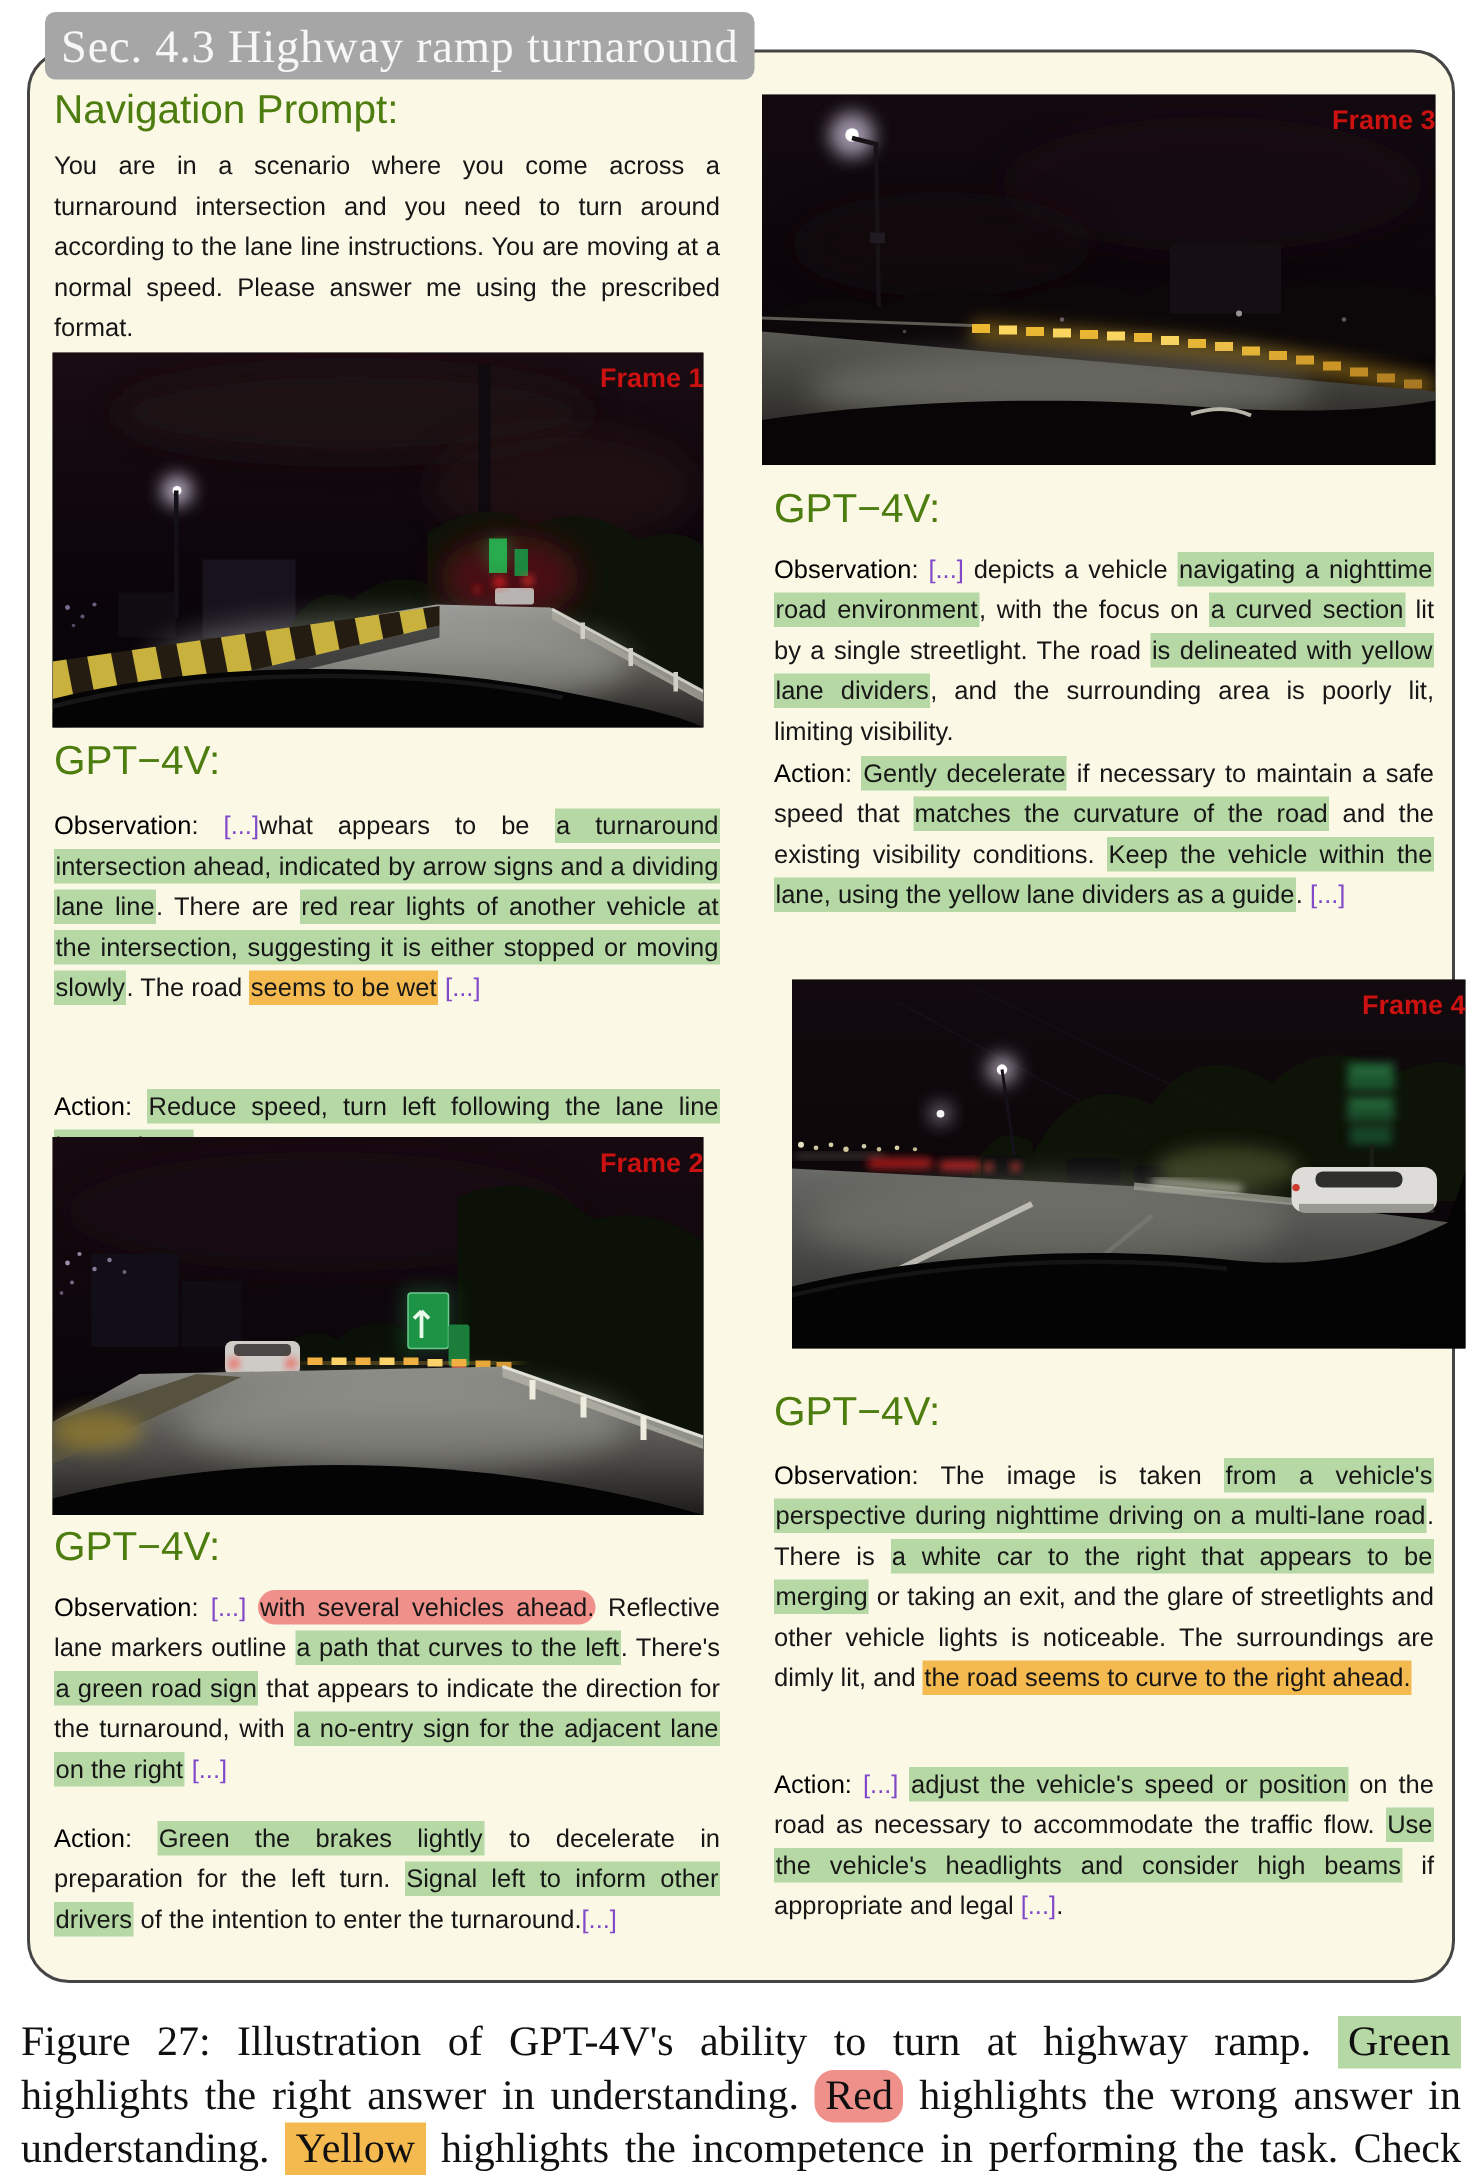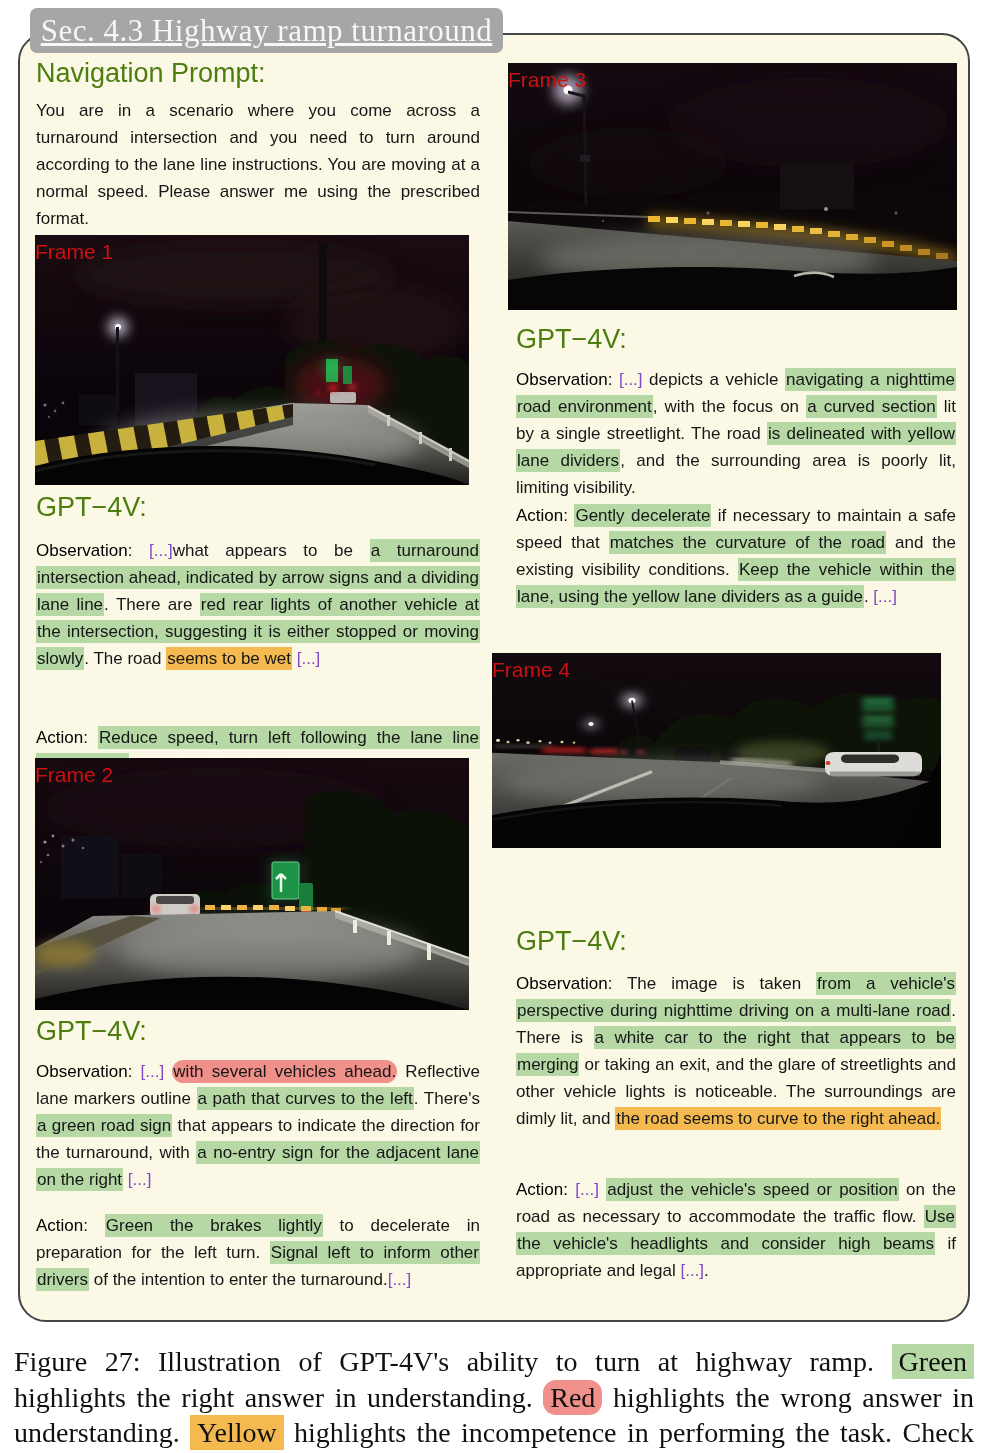--- a/index.html
+++ b/index.html
@@ -2,33 +2,33 @@
 <html><head>
 <meta charset="utf-8">
 <style>
   html,body{margin:0;padding:0;background:#ffffff;}
   .page{position:relative;width:988px;height:1453px;background:#ffffff;overflow:hidden;
         font-family:"Liberation Sans",sans-serif;color:#1b1b1b;}
   .main-panel{position:absolute;left:18px;top:33px;width:948px;height:1285px;
         background:#fbf8e6;border:2px solid #454545;border-radius:28px;}
   .badge{position:absolute;left:30px;top:8px;width:473px;height:45px;background:#a6a6a6;
         border-radius:7px;display:flex;align-items:center;justify-content:center;
-        font-family:"Liberation Serif",serif;font-size:31px;color:#f7f7f7;letter-spacing:0.5px;text-decoration:underline;}
+        font-family:"Liberation Serif",serif;font-size:31px;color:#f7f7f7;letter-spacing:0.5px;}
   .blue-head{position:absolute;color:#4d7c0f;font-size:27px;line-height:30px;}
   .para{position:absolute;font-size:17px;line-height:27px;text-align:justify;color:#161616;}
   .para .b{font-weight:normal;color:#000000;}
   .hl-green{background:#b6d8a5;padding:2px 1px;box-decoration-break:clone;-webkit-box-decoration-break:clone;}
   .hl-red{background:#f0908a;padding:2px 1px;box-decoration-break:clone;border-radius:13px;-webkit-box-decoration-break:clone;}
   .hl-yellow{background:#f4ba50;padding:2px 1px;box-decoration-break:clone;-webkit-box-decoration-break:clone;}
   .c-purple{color:#8148c8;}
   .c-redlink{color:#e02222;}
   .frame{position:absolute;background:#000;overflow:hidden;}
   .frame svg{position:absolute;left:0;top:0;width:100%;height:100%;display:block;}
-  .frame-label{position:absolute;top:5px;left:0;width:100%;text-align:left;
-        color:#cc1111;font-size:21px;line-height:24px;}
+  .frame-label{position:absolute;top:5px;left:0;width:100%;text-align:right;
+        color:#cc1111;font-size:18px;line-height:24px;font-weight:bold;}
   .caption{position:absolute;left:14px;top:1344px;width:960px;
         font-family:"Liberation Serif",serif;font-size:28px;line-height:35.5px;
         text-align:justify;color:#101010;}
   .caption .hl-green,.caption .hl-red,.caption .hl-yellow{padding:2px 7px;}
 </style>
 </head>
 <body>
 
 <div class="page">
 
@@ -251,21 +251,21 @@
     </svg>
     <div class="frame-label">Frame 3</div>
   </div>
 
   <div class="blue-head" style="left:516px;top:324px;">GPT−4V:</div>
 
   <div class="para" style="left:516px;top:366px;width:440px;"><span class="b">Observation</span><span>: </span><span class="c-purple">[...]</span><span> depicts a vehicle </span><span class="hl-green">navigating a nighttime road environment</span><span>, with the focus on </span><span class="hl-green">a curved section</span><span> lit by a single streetlight. The road </span><span class="hl-green">is delineated with yellow lane dividers</span><span>, and the surrounding area is poorly lit, limiting visibility.</span></div>
 
   <div class="para" style="left:516px;top:502px;width:440px;"><span class="b">Action</span><span>: </span><span class="hl-green">Gently decelerate</span><span> if necessary to maintain a safe speed that </span><span class="hl-green">matches the curvature of the road</span><span> and the existing visibility conditions. </span><span class="hl-green">Keep the vehicle within the lane, using the yellow lane dividers as a guide</span><span>. </span><span class="c-purple">[...]</span></div>
 
-  <div class="frame" style="left:492px;top:653px;width:449px;height:195px;">
+  <div class="frame" style="left:528px;top:653px;width:449px;height:246px;">
     <svg viewBox="0 0 449 250" preserveAspectRatio="none">
       <defs>
         <linearGradient id="f4sky" x1="0" y1="0" x2="0" y2="1">
           <stop offset="0" stop-color="#120a0e"></stop>
             <stop offset="0.6" stop-color="#0b0609"></stop>
             <stop offset="1" stop-color="#070406"></stop>
         </linearGradient>
         <linearGradient id="f4road" x1="0" y1="0" x2="0" y2="1">
           <stop offset="0" stop-color="#6a6a66"></stop>
             <stop offset="1" stop-color="#2a2a28"></stop>

